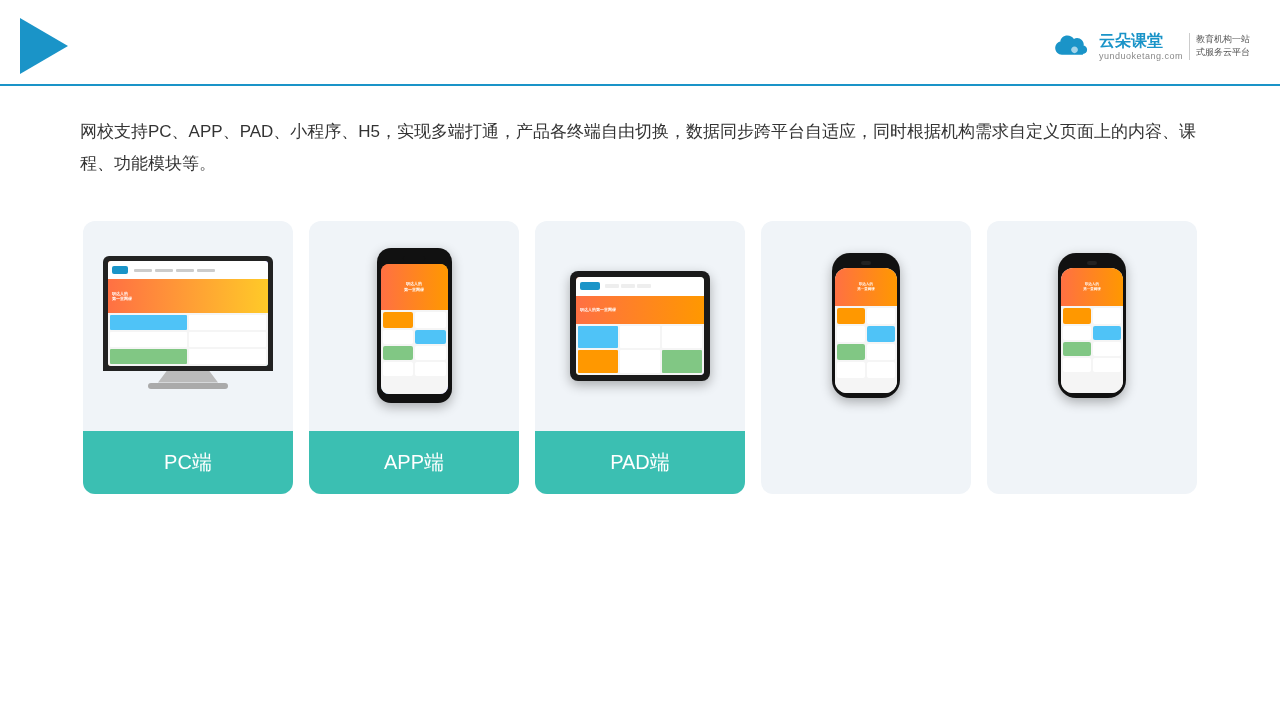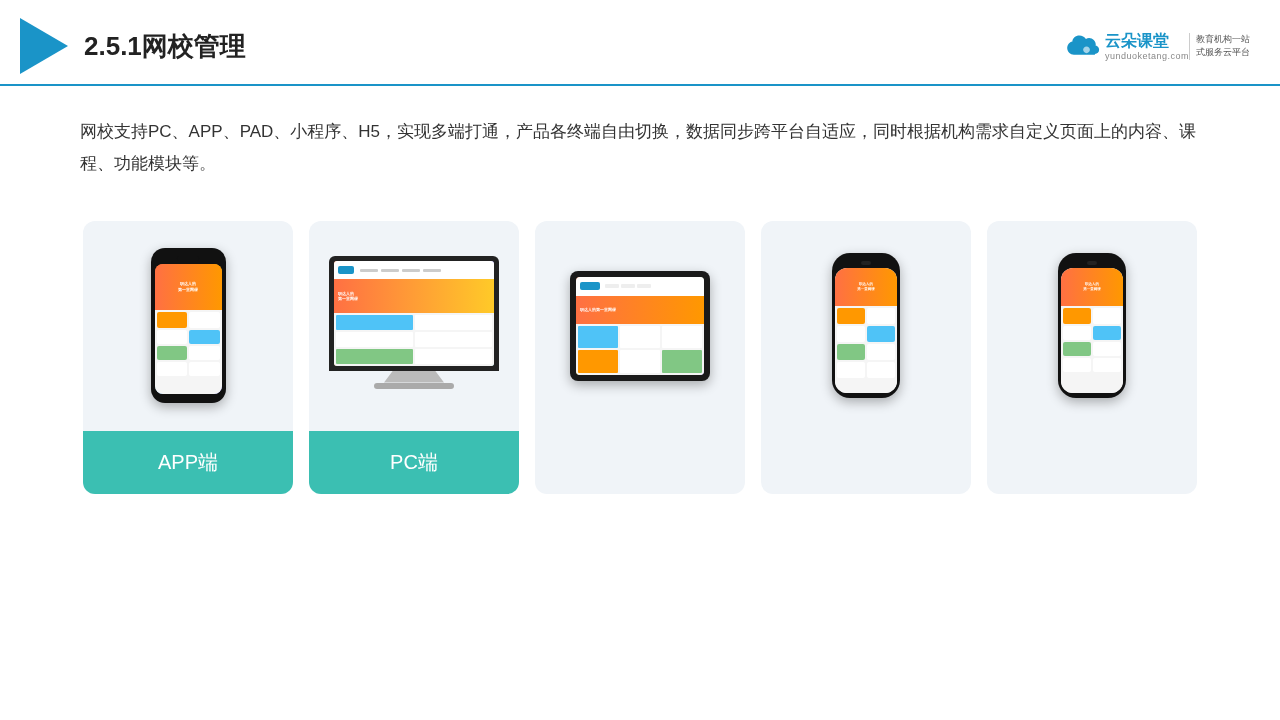--- a/index.html
+++ b/index.html
@@ -43,20 +43,21 @@
 
     .header-right {
       display: flex;
       flex-direction: column;
       align-items: center;
     }
 
     .cloud-logo {
       display: flex;
       align-items: center;
+      gap: 6px;
     }
 
     .cloud-icon-svg {
       width: 42px;
       height: 30px;
     }
 
     .cloud-text-stack {
       display: flex;
       flex-direction: column;
@@ -453,21 +454,20 @@
       padding: 5px 3px;
       box-shadow: 0 4px 12px rgba(0,0,0,0.3);
     }
   </style>
 </head>
 <body>
 
 <div class="header">
   <div class="header-left">
     <div class="logo-triangle"></div>
-    <h1 class="page-title">2.5.1网校管理</h1>
   </div>
   <div class="header-right">
     <div class="cloud-logo">
 
       <svg class="cloud-icon-svg" viewBox="0 0 50 35" fill="none" xmlns="http://www.w3.org/2000/svg">
         <path d="M38 28H13C8.6 28 5 24.4 5 20c0-3.8 2.6-7 6.2-7.8C11.1 8.2 15 5 19.5 5c3.2 0 6.1 1.6 7.8 4.1C28.5 8.4 29.7 8 31 8c4.4 0 8 3.6 8 8 0 0.3 0 0.7-0.1 1H38c2.8 0 5 2.2 5 5s-2.2 5-5 5z" fill="#1a94c8"></path>
         <path d="M32 22c0 2.2-1.8 4-4 4s-4-1.8-4-4 1.8-4 4-4 4 1.8 4 4z" fill="#fff" opacity="0.6"></path>
       </svg>
       <div class="cloud-text-stack">
         <span class="brand-name">云朵课堂</span>
@@ -481,54 +481,20 @@
 </div>
 
 <div class="description">
   <span>网校支持PC、APP、PAD、小程序、H5，实现多端打通，产品各终端自由切换，数据同步跨平台自适应，同时根据机构需求自定义页面上的内容、课程、功能模块等。</span>
 </div>
 
 <div class="cards-container">
 
   <div class="card">
     <div class="card-image-area">
-      <div class="phone-mockup">
-        <div class="phone-notch"></div>
-        <div class="phone-screen">
-          <div class="phone-screen-content">
-            <div class="phone-banner">
-              <span class="phone-banner-text">职达人的<br>第一堂网课</span>
-            </div>
-            <div class="phone-body">
-              <div class="phone-row">
-                <div class="phone-card-mini phone-card-orange" style="height:16px;"></div>
-                <div class="phone-card-mini" style="height:16px;"></div>
-              </div>
-              <div class="phone-row">
-                <div class="phone-card-mini" style="height:14px;"></div>
-                <div class="phone-card-mini phone-card-blue" style="height:14px;"></div>
-              </div>
-              <div class="phone-row">
-                <div class="phone-card-mini phone-card-green" style="height:14px;"></div>
-                <div class="phone-card-mini" style="height:14px;"></div>
-              </div>
-              <div class="phone-row">
-                <div class="phone-card-mini" style="height:14px;"></div>
-                <div class="phone-card-mini" style="height:14px;"></div>
-              </div>
-            </div>
-          </div>
-        </div>
-      </div>
-    </div>
-    <div class="card-label">APP端</div>
-  </div>
-
-  <div class="card">
-    <div class="card-image-area">
 
       <div class="pc-monitor">
         <div class="monitor-body">
           <div class="monitor-screen">
             <div class="monitor-screen-content">
               <div class="screen-top-bar">
                 <div class="screen-logo-dot"></div>
                 <div class="screen-nav-dots">
                   <div class="screen-nav-dot"></div>
                   <div class="screen-nav-dot"></div>
@@ -552,20 +518,54 @@
         </div>
         <div class="monitor-stand"></div>
         <div class="monitor-base"></div>
       </div>
     </div>
     <div class="card-label">PC端</div>
   </div>
 
   <div class="card">
     <div class="card-image-area">
+      <div class="phone-mockup">
+        <div class="phone-notch"></div>
+        <div class="phone-screen">
+          <div class="phone-screen-content">
+            <div class="phone-banner">
+              <span class="phone-banner-text">职达人的<br>第一堂网课</span>
+            </div>
+            <div class="phone-body">
+              <div class="phone-row">
+                <div class="phone-card-mini phone-card-orange" style="height:16px;"></div>
+                <div class="phone-card-mini" style="height:16px;"></div>
+              </div>
+              <div class="phone-row">
+                <div class="phone-card-mini" style="height:14px;"></div>
+                <div class="phone-card-mini phone-card-blue" style="height:14px;"></div>
+              </div>
+              <div class="phone-row">
+                <div class="phone-card-mini phone-card-green" style="height:14px;"></div>
+                <div class="phone-card-mini" style="height:14px;"></div>
+              </div>
+              <div class="phone-row">
+                <div class="phone-card-mini" style="height:14px;"></div>
+                <div class="phone-card-mini" style="height:14px;"></div>
+              </div>
+            </div>
+          </div>
+        </div>
+      </div>
+    </div>
+    <div class="card-label">APP端</div>
+  </div>
+
+  <div class="card">
+    <div class="card-image-area">
       <div class="tablet-mockup">
         <div class="tablet-screen">
           <div class="tablet-screen-content">
             <div class="tablet-top">
               <div class="tablet-logo"></div>
               <div style="display:flex;gap:2px;margin-left:3px;">
                 <div style="width:14px;height:4px;background:#eee;border-radius:1px;"></div>
                 <div style="width:14px;height:4px;background:#eee;border-radius:1px;"></div>
                 <div style="width:14px;height:4px;background:#eee;border-radius:1px;"></div>
               </div>
@@ -578,20 +578,21 @@
               <div class="tablet-card"></div>
               <div class="tablet-card"></div>
               <div class="tablet-card" style="background:#ff9800;"></div>
               <div class="tablet-card"></div>
               <div class="tablet-card" style="background:#81c784;"></div>
             </div>
           </div>
         </div>
       </div>
     </div>
+    <div class="card-label">PAD端</div>
   </div>
 
   <div class="card">
     <div class="card-image-area">
       <div class="smartphone-notch">
         <div class="smartphone-top-bar">
           <div class="smartphone-camera"></div>
         </div>
         <div class="smartphone-screen-inner">
           <div class="sphone-banner">

